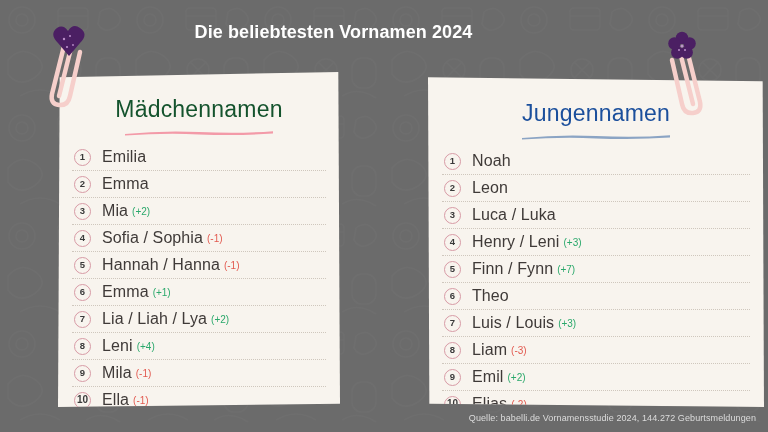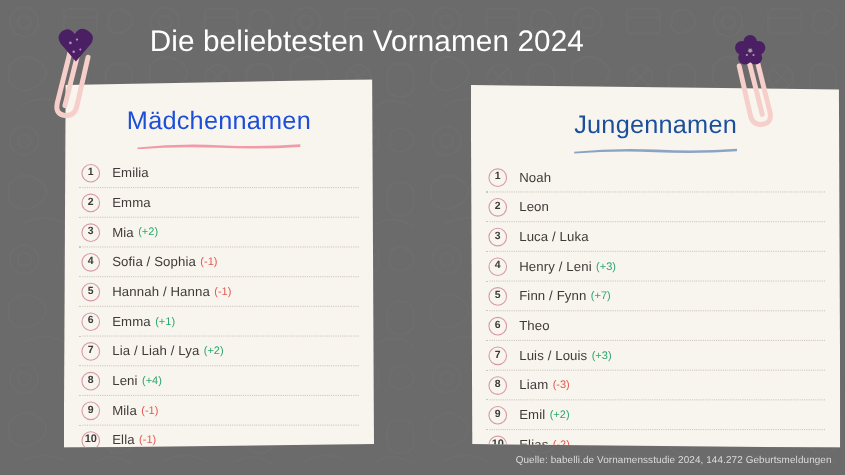--- a/index.html
+++ b/index.html
@@ -29,22 +29,22 @@
   .bg-pattern svg { display: block; width: 100%; height: 100%; }
 
   
   .main-title {
     position: absolute;
     top: 22px;
     left: 0;
     width: 667px;
     text-align: center;
     color: #ffffff;
-    font-size: 27px;
-    font-weight: normal;
+    font-size: 18px;
+    font-weight: bold;
     letter-spacing: 0.1px;
     z-index: 6;
     white-space: nowrap;
   }
 
   
   .card {
     position: absolute;
     background: #f8f4ee;
     box-shadow: 0 2px 6px rgba(0,0,0,0.30);
@@ -69,21 +69,21 @@
     position: absolute;
     left: 0;
     width: 100%;
     text-align: center;
     font-size: 23px;
     font-weight: normal;
     top: 24px;
     letter-spacing: 0.2px;
     white-space: nowrap;
   }
-  .card.left .card-title  { color: #1d4ed8; }
+  .card.left .card-title  { color: #14532d; }
   .card.right .card-title { color: #1b4f9c; }
 
   
   .title-underline {
     position: absolute;
     top: 57px;
     left: 50%;
     transform: translateX(-50%);
     width: 152px;
     height: 7px;
@@ -119,21 +119,21 @@
     align-items: center;
     justify-content: center;
     margin-left: 2px;
     box-sizing: border-box;
     line-height: 1;
   }
   .rank-badge.ten { font-size: 10px; }
 
   .name-text {
     margin-left: 11px;
-    font-size: 12px;
+    font-size: 16px;
     color: #3f3a38;
     letter-spacing: 0.1px;
     white-space: nowrap;
   }
   .delta {
     margin-left: 4px;
     font-size: 10px;
     font-weight: normal;
   }
   .delta.up   { color: #2aa86b; }

